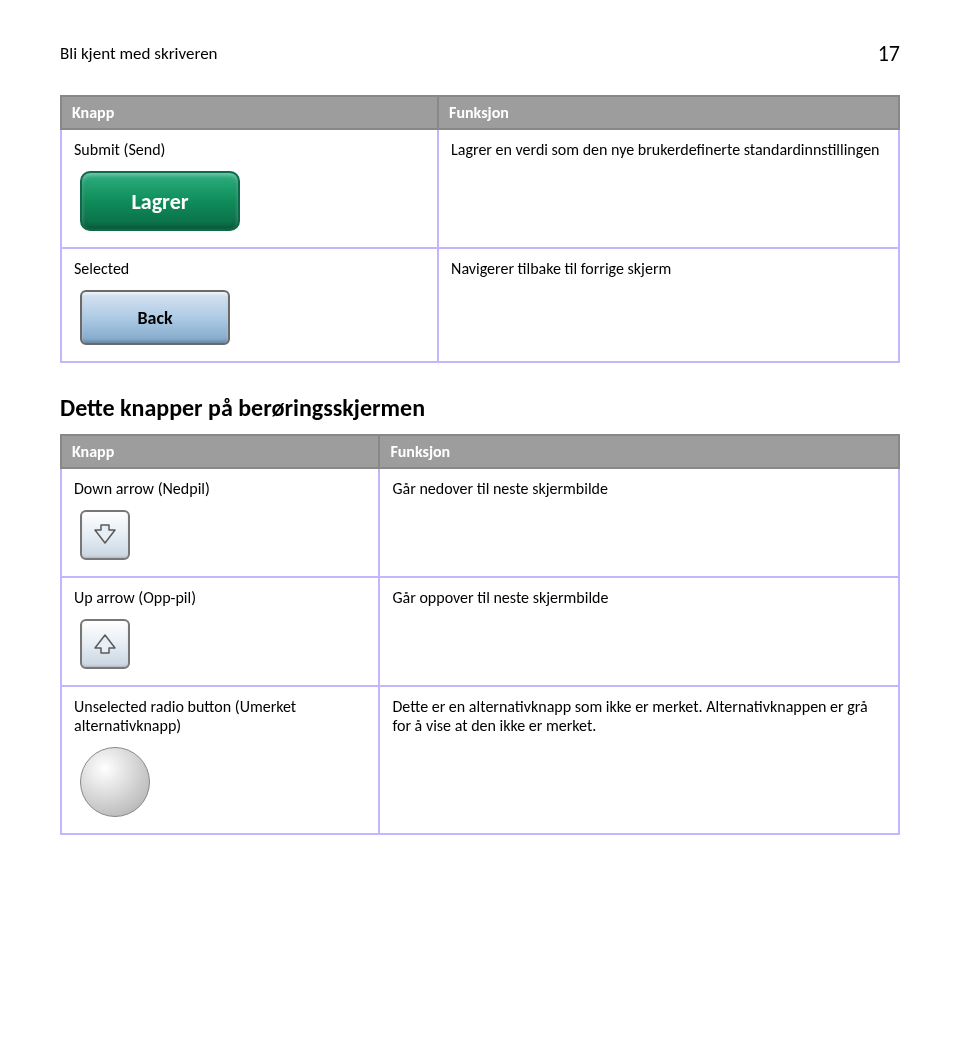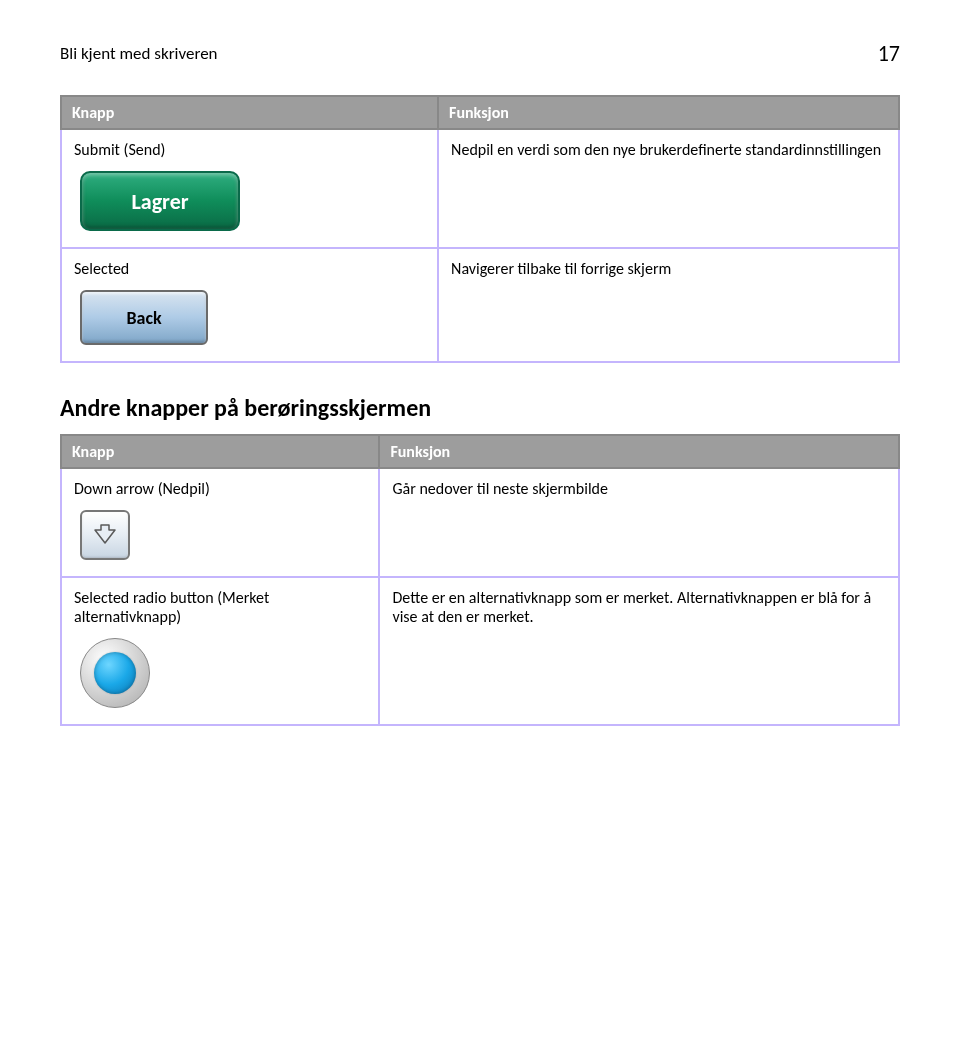--- a/index.html
+++ b/index.html
@@ -69,21 +69,21 @@
     color: #fff;
     font-size: 22px;
     font-weight: bold;
     display: flex;
     align-items: center;
     justify-content: center;
     box-shadow: inset 0 2px 4px rgba(255,255,255,0.4), inset 0 -2px 4px rgba(0,0,0,0.3);
   }
   
   .back-btn {
-    width: 128px;
+    width: 150px;
     height: 55px;
     border: 2px solid #6a6a6a;
     border-radius: 6px;
     background: linear-gradient(to bottom, #d8e4f0 0%, #aecbe6 50%, #7fa6c8 100%);
     color: #000;
     font-size: 18px;
     font-weight: bold;
     display: flex;
     align-items: center;
     justify-content: center;
@@ -140,35 +140,35 @@
     </tr>
   </thead>
   <tbody>
     <tr>
       <td class="col1">
         <div>Submit (Send)</div>
         <div class="btn-wrap">
           <div class="submit-btn">Lagrer</div>
         </div>
       </td>
-      <td>Nedpil en verdi som den nye brukerdefinerte standardinnstillingen</td>
+      <td>Lagrer en verdi som den nye brukerdefinerte standardinnstillingen</td>
     </tr>
     <tr>
       <td class="col1">
         <div>Selected</div>
         <div class="btn-wrap">
           <div class="back-btn">Back</div>
         </div>
       </td>
       <td>Navigerer tilbake til forrige skjerm</td>
     </tr>
   </tbody>
 </table>
 
-<h2 class="section">Andre knapper på berøringsskjermen</h2>
+<h2 class="section">Dette knapper på berøringsskjermen</h2>
 
 <table class="info t2">
   <thead>
     <tr>
       <th class="col1">Knapp</th>
       <th>Funksjon</th>
     </tr>
   </thead>
   <tbody>
     <tr>
@@ -179,21 +179,34 @@
             <svg width="26" height="26" viewBox="0 0 26 26">
               <path d="M13 21 L3 8 L9 8 L9 3 L17 3 L17 8 L23 8 Z" fill="#e8eef5" stroke="#5a5a5a" stroke-width="1.5" stroke-linejoin="round"></path>
             </svg>
           </div>
         </div>
       </td>
       <td>Går nedover til neste skjermbilde</td>
     </tr>
     <tr>
       <td class="col1">
-        <div>Selected radio button (Merket alternativknapp)</div>
-        <div class="btn-wrap">
-          <div class="radio-outer selected"></div>
-        </div>
-      </td>
-      <td>Dette er en alternativknapp som er merket. Alternativknappen er blå for å vise at den er merket.</td>
+        <div>Up arrow (Opp-pil)</div>
+        <div class="btn-wrap">
+          <div class="arrow-btn">
+            <svg width="26" height="26" viewBox="0 0 26 26">
+              <path d="M13 4 L23 17 L17 17 L17 22 L9 22 L9 17 L3 17 Z" fill="#e8eef5" stroke="#5a5a5a" stroke-width="1.5" stroke-linejoin="round"></path>
+            </svg>
+          </div>
+        </div>
+      </td>
+      <td>Går oppover til neste skjermbilde</td>
+    </tr>
+    <tr>
+      <td class="col1">
+        <div>Unselected radio button (Umerket alternativknapp)</div>
+        <div class="btn-wrap">
+          <div class="radio-outer"></div>
+        </div>
+      </td>
+      <td>Dette er en alternativknapp som ikke er merket. Alternativknappen er grå for å vise at den ikke er merket.</td>
     </tr>
   </tbody>
 </table>
 
 </body></html>

